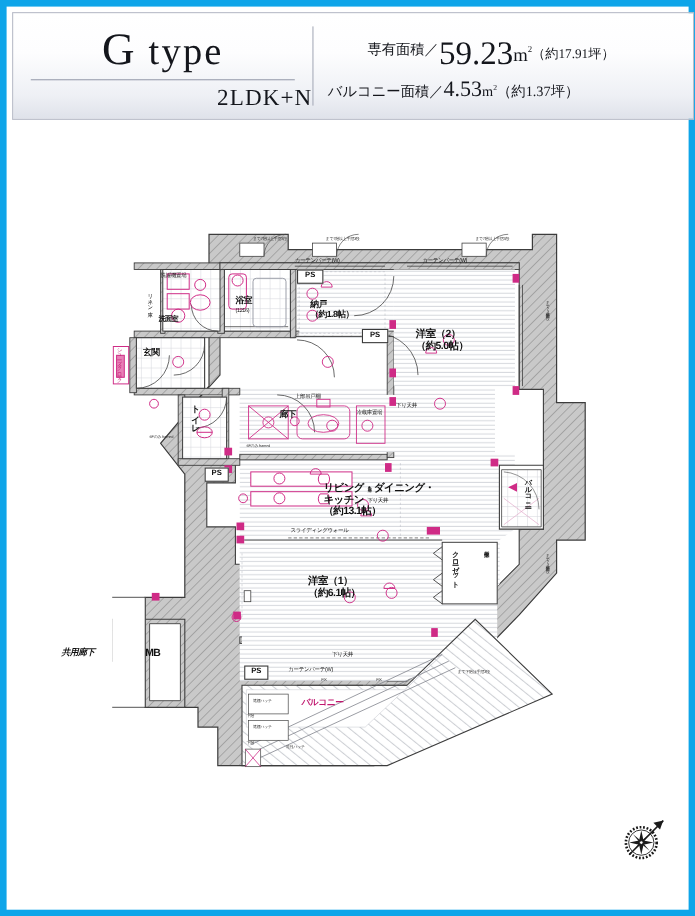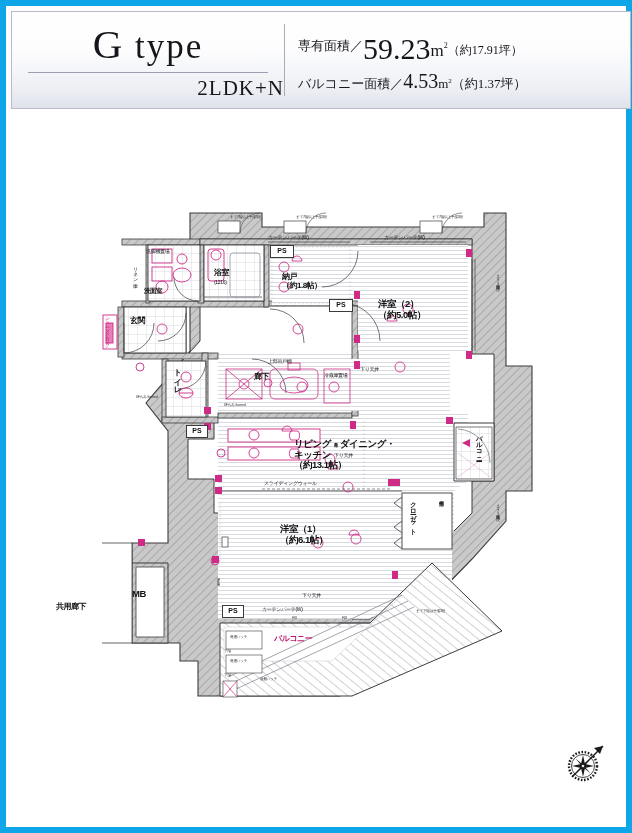--- a/index.html
+++ b/index.html
@@ -73,21 +73,21 @@
     position: absolute;
     left: 286px; top: 0;
     width: 330px; height: 96px;
   }
   .area-line1 {
     position: absolute;
     left: 0; top: 20px;
     white-space: nowrap;
     color: #14161c;
   }
-  .area-line1 .lbl { font-size: 13px; vertical-align: 8px; }
+  .area-line1 .lbl { font-size: 13px; vertical-align: 8px; margin-left: 36px; }
   .area-line1 .big { font-size: 30px; letter-spacing: 0px; vertical-align: -1px;}
   .area-line1 .unit { font-size: 17px; vertical-align: 2px;}
   .area-line1 .sup { font-size: 8px; vertical-align: 10px;}
   .area-line1 .par { font-size: 12px; vertical-align: 4px;}
   .area-line2 {
     position: absolute;
     left: 0; top: 58px;
     white-space: nowrap;
     font-size: 13px;
     color: #14161c;
@@ -483,21 +483,21 @@
     </div>
 
     <div class="rmlabel rm-sm" style="left:42px; top:96px; width:56px;"><span>洗面室</span></div>
 
     <div class="rmlabel rm-md vert" style="left:70px; top:172px; height:34px;"><span>トイレ</span></div>
 
     <div class="rmlabel rm-md" style="left:152px; top:182px; width:40px;"><span>廊下</span></div>
 
     <div class="rmlabel rm-md" style="left:28px; top:126px; width:50px;"><span>玄関</span></div>
 
-    <div class="rmlabel rm-md" style="left:-46px; top:412px; width:70px;"><span>共用廊下</span></div>
+    <div class="rmlabel rm-md" style="left:-46px; top:398px; width:70px;font-style:italic;"><span>共用廊下</span></div>
 
     <div class="rmlabel rm-lg" style="left:30px; top:398px; width:24px;"><span>MB</span></div>
 
     <div class="psbox" style="left:168px; top:54px; width:22px; height:11px;"><span>PS</span></div>
     <div class="psbox" style="left:227px; top:108px; width:22px; height:11px;"><span>PS</span></div>
     <div class="psbox" style="left:84px; top:234px; width:20px; height:11px;"><span>PS</span></div>
     <div class="psbox" style="left:120px; top:414px; width:20px; height:11px;"><span>PS</span></div>
 
     <div class="rmlabel rm-md pink" style="left:172px; top:444px; width:72px;"><span>バルコニー</span></div>
     <div class="rmlabel rm-sm vert" style="left:374px; top:240px; height:46px;"><span>バルコニー</span></div>

